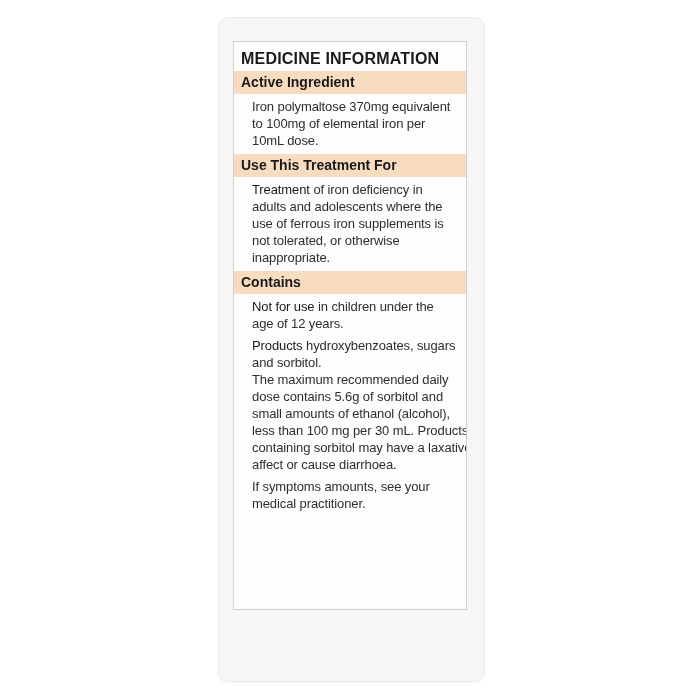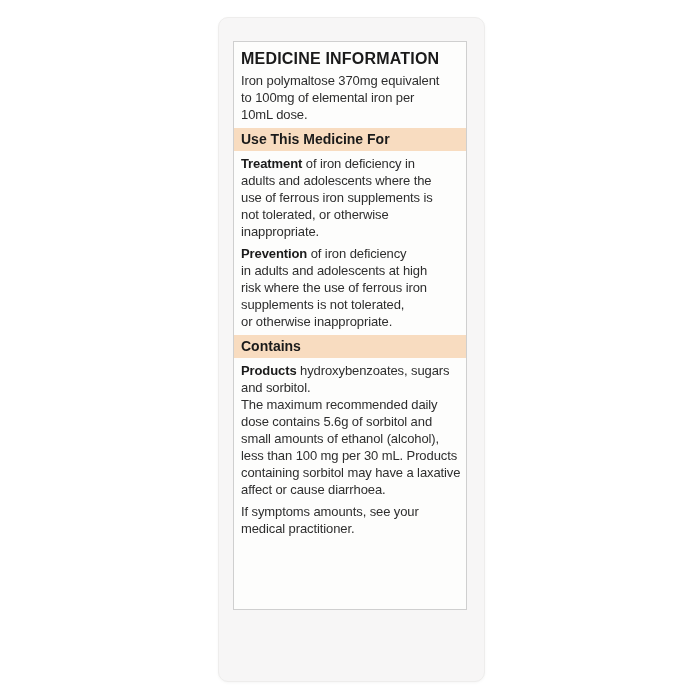--- a/index.html
+++ b/index.html
@@ -45,50 +45,48 @@
     padding: 3px 7px;
     margin-top: 3px;
     white-space: pre;
   }
   .para {
     font-size: 13px;
     line-height: 17px;
     letter-spacing: -0.1px;
     color: var(--body-text, #2e2e2e);
     padding: 0 7px;
-    margin: 4px 0 5px 0;
+    margin: 4px 0 5px 11px;
     white-space: pre;
   }
   .para b {
     color: var(--heading-text, #1a1a1a);
-    font-weight: bold;
+    font-weight: normal;
   }
 </style>
 </head>
 <body style="background: rgb(255, 255, 255);">
 
 <div class="card">
   <div class="panel">
     <h1 class="title">MEDICINE INFORMATION</h1>
     <div>
+        <div class="band">Active Ingredient</div>
         <p class="para">Iron polymaltose 370mg equivalent
 to 100mg of elemental iron per
 10mL dose.</p>
-        <div class="band">Use This Medicine For</div>
+        <div class="band">Use This Treatment For</div>
         <p class="para"><b>Treatment</b> of iron deficiency in
 adults and adolescents where the
 use of ferrous iron supplements is
 not tolerated, or otherwise
 inappropriate.</p>
-        <p class="para"><b>Prevention</b> of iron deficiency
-in adults and adolescents at high
-risk where the use of ferrous iron
-supplements is not tolerated,
-or otherwise inappropriate.</p>
         <div class="band">Contains</div>
+        <p class="para"><b>Not for use</b> in children under the
+age of 12 years.</p>
         <p class="para"><b>Products</b> hydroxybenzoates, sugars
 and sorbitol.
 The maximum recommended daily
 dose contains 5.6g of sorbitol and
 small amounts of ethanol (alcohol),
 less than 100 mg per 30 mL. Products
 containing sorbitol may have a laxative
 affect or cause diarrhoea.</p>
         <p class="para">If symptoms amounts, see your
 medical practitioner.</p>

